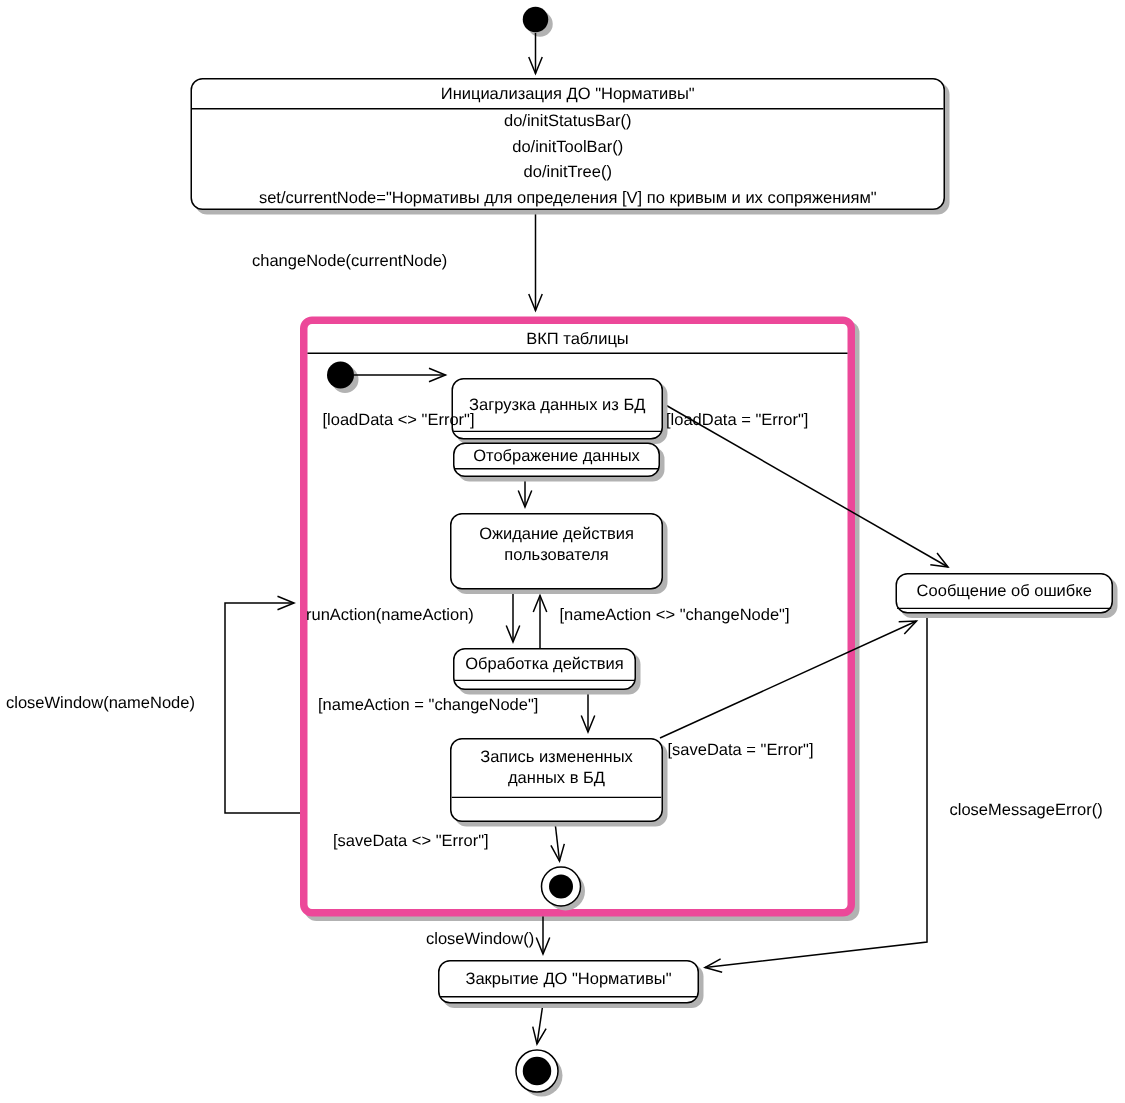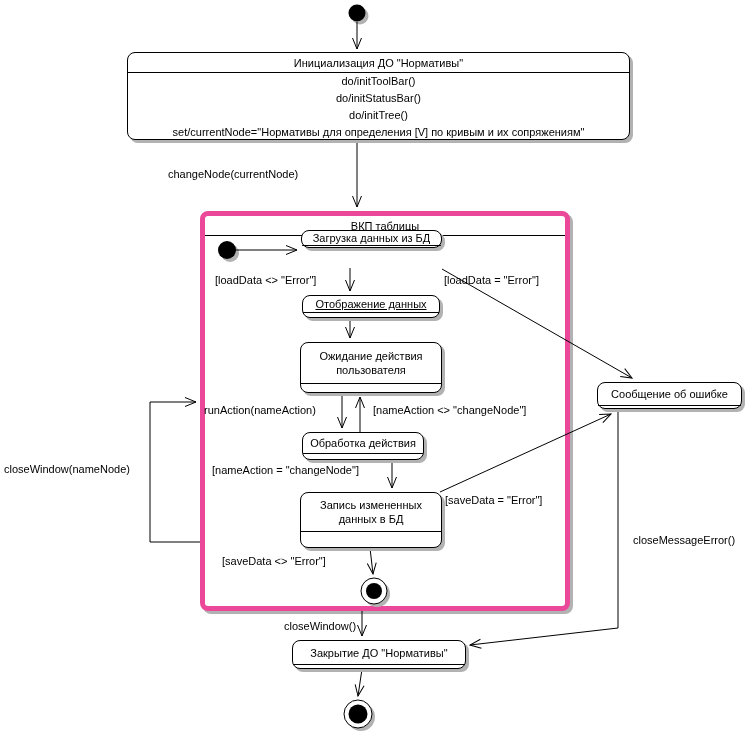--- a/index.html
+++ b/index.html
@@ -93,38 +93,38 @@
     <g>
       <circle cx="361" cy="717" r="14" fill="#b2b2b2"></circle>
       <circle cx="358" cy="714" r="14" fill="#fff" stroke="#000"></circle>
       <circle cx="358" cy="714" r="9.5" fill="#000"></circle>
     </g>
   </svg>
 
   <div class="bigstate" style="left:127px; top:52px; width:503px; height:88px;">
     <div class="title">Инициализация ДО "Нормативы"</div>
     <div>
+      <div class="act-row">do/initStatusBar()</div>
       <div class="act-row">do/initToolBar()</div>
-      <div class="act-row">do/initStatusBar()</div>
       <div class="act-row">do/initTree()</div>
       <div class="act-row">set/currentNode="Нормативы для определения [V] по кривым и их сопряжениям"</div>
     </div>
   </div>
 
-  <div class="state" style="left:301px; top:230px; width:141px; height:18px;">
+  <div class="state" style="left:301px; top:252px; width:141px; height:41px;">
     <div class="name">Загрузка данных из БД</div>
     <div class="foot" style="height:5px;"></div>
   </div>
 
-  <div class="state" style="left:302px; top:295px; width:138px; height:23px;text-decoration:underline;">
+  <div class="state" style="left:302px; top:295px; width:138px; height:23px;">
     <div class="name">Отображение данных</div>
     <div class="foot" style="height:5px;"></div>
   </div>
 
-  <div class="state" style="left:300px; top:342px; width:142px; height:51px;">
+  <div class="state" style="left:300px; top:342px; width:142px; height:51px;align-items:center;">
     <div class="name">Ожидание действия пользователя</div>
     <div class="foot" style="height:9px;"></div>
   </div>
 
   <div class="state" style="left:302px; top:432px; width:122px; height:28px;">
     <div class="name">Обработка действия</div>
     <div class="foot" style="height:6px;"></div>
   </div>
 
   <div class="state" style="left:300px; top:492px; width:142px; height:56px;">

